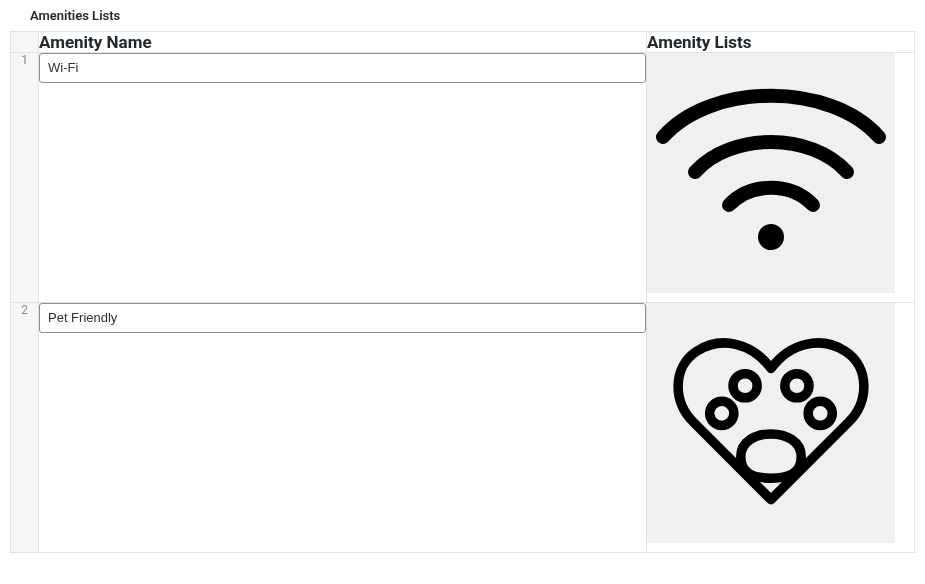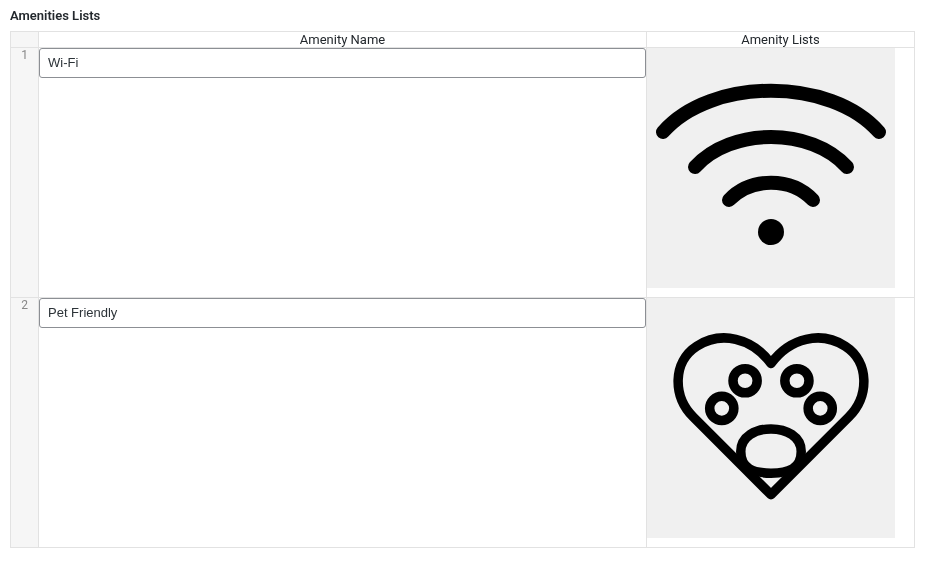--- a/index.html
+++ b/index.html
@@ -9,39 +9,40 @@
     font-family: -apple-system, BlinkMacSystemFont, "Segoe UI", Roboto, sans-serif;
     font-size: 13px;
     color: #23282d;
     background: #ffffff;
     width: 925px;
   }
   .section-title {
     font-weight: 600;
     font-size: 13px;
     margin-bottom: 8px;
+    margin-left: 20px;
   }
   table.grid {
     border-collapse: collapse;
     width: 100%;
     table-layout: fixed;
   }
   table.grid th, table.grid td {
     border: 1px solid #e2e2e2;
     vertical-align: top;
     padding: 0;
   }
   th.col-idx { width: 28px; }
   th.col-name { width: auto; }
   th.col-icon { width: 268px; }
   thead th {
     background: #ffffff;
-    font-weight: 400;
-    font-size: 13px;
-    text-align: center;
+    font-weight: 700;
+    font-size: 17px;
+    text-align: left;
     padding: 6px 10px;
     color: #23282d;
   }
   thead th.col-idx { background: #f6f6f6; }
   .idx-cell {
     background: #f6f6f6;
     color: #888;
     font-size: 12px;
     text-align: center;
     vertical-align: middle;

